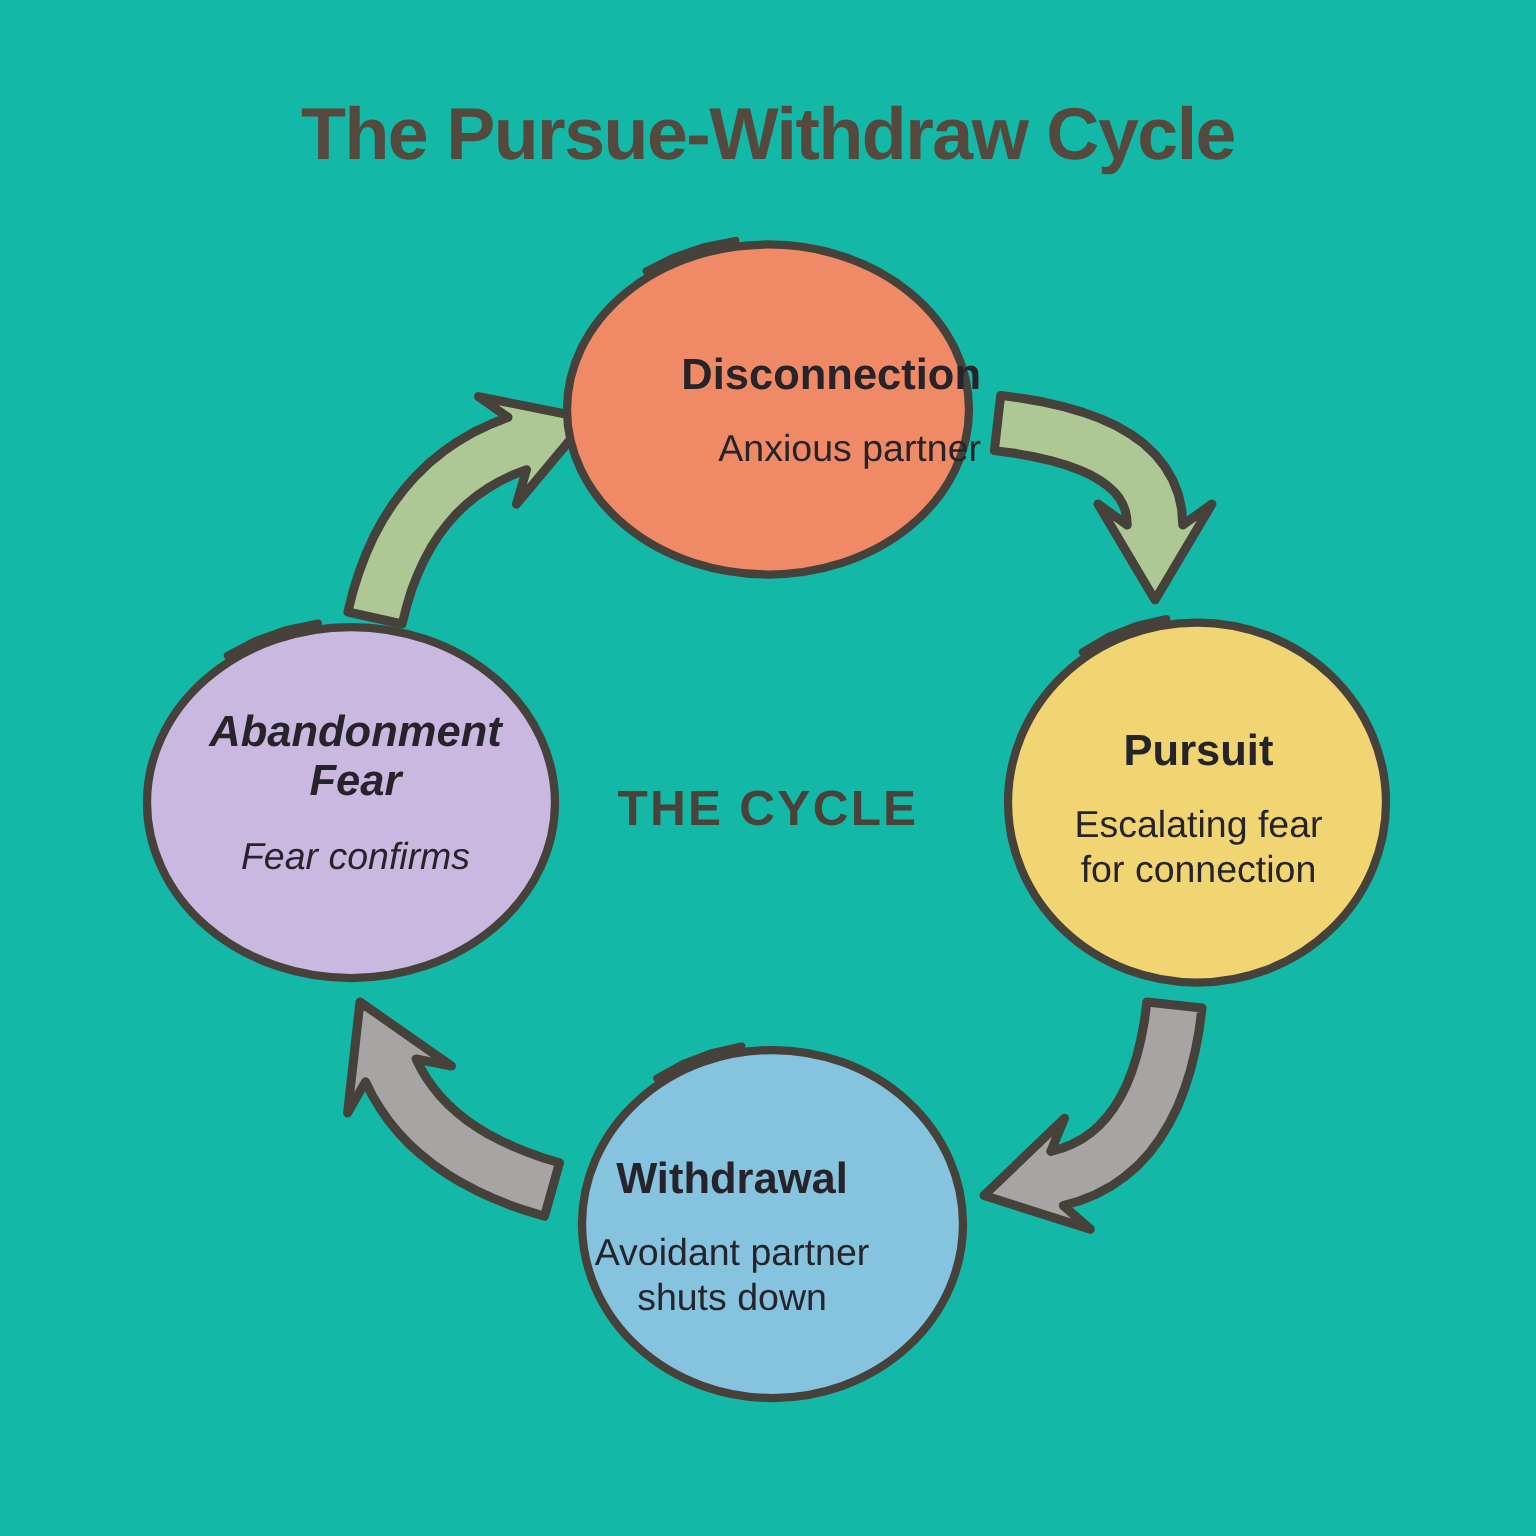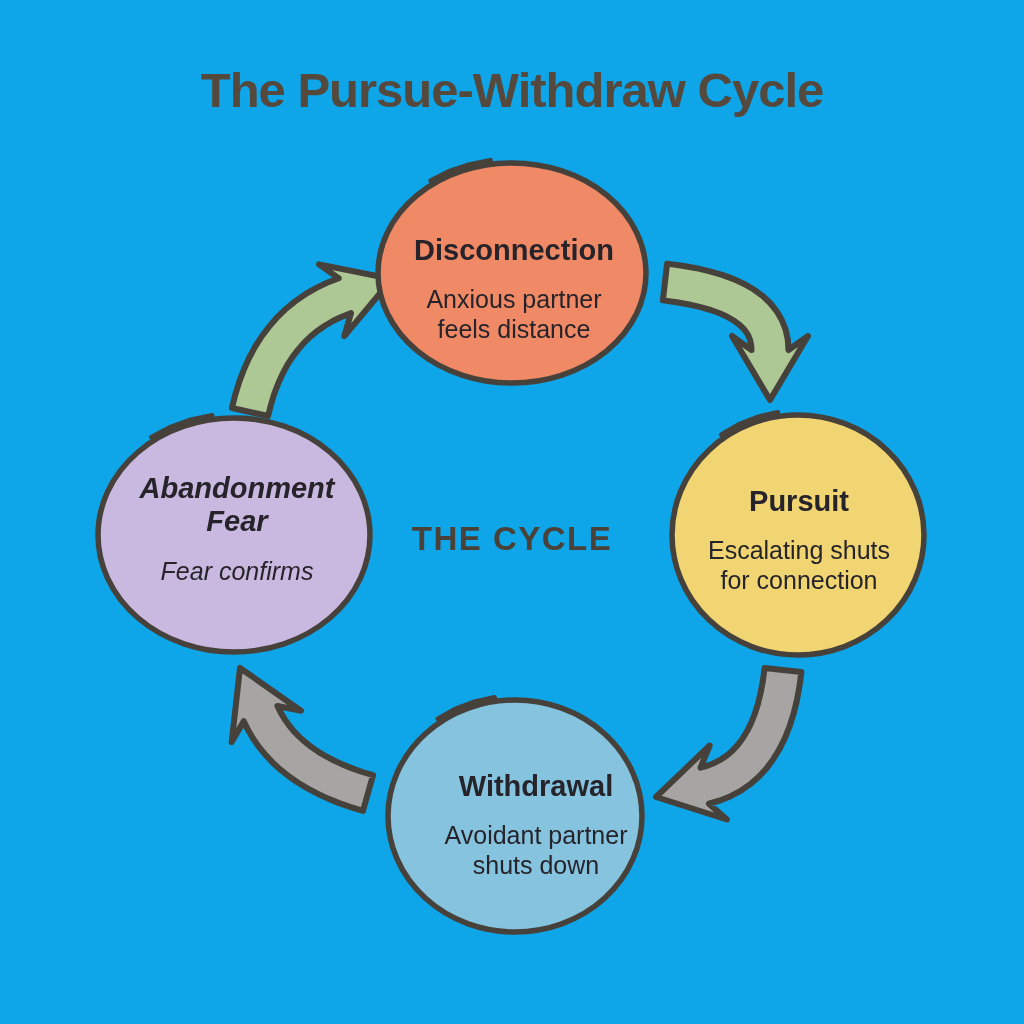--- a/index.html
+++ b/index.html
@@ -8,21 +8,21 @@
     background: #FFFFFF;
     width: 1024px;
     height: 1024px;
     overflow: hidden;
     font-family: "Liberation Sans", sans-serif;
   }
   .stage {
     position: relative;
     width: 1024px;
     height: 1024px;
-    background: #0ea5e9;
+    background: #14b8a6;
   }
   .stage svg {
     position: absolute;
     left: 0;
     top: 0;
   }
   .node-circle {
     stroke: #46413A;
     stroke-width: 5.5;
   }
@@ -59,23 +59,23 @@
     font-size: 29px;
     font-weight: 700;
     line-height: 1.15;
   }
   .node-subtitle {
     font-size: 25px;
     font-weight: 400;
     line-height: 1.2;
     margin-top: 17px;
   }
-  .node-label.disconnection { left: 514px; top: 234px; width: 280px; }
+  .node-label.disconnection { left: 514px; top: 234px; width: 280px; text-align: right; }
   .node-label.pursuit       { left: 799px; top: 485px; width: 280px; }
-  .node-label.withdrawal    { left: 536px; top: 770px; width: 280px; }
+  .node-label.withdrawal    { left: 488px; top: 770px; width: 280px; }
   .node-label.abandonment   { left: 237px; top: 472px; width: 264px; font-style: italic; }
   .center-label {
     position: absolute;
     left: 512px;
     top: 520px;
     transform: translateX(-50%);
     font-size: 33px;
     font-weight: 700;
     letter-spacing: 1.5px;
     color: #4A4238;
@@ -105,28 +105,27 @@
     <path class="pen-tick" d="M 438.0 718.9 L 455.5 709.1 L 474.5 701.9 L 494.5 697.5"></path>
     <path class="pen-tick" d="M 151.7 437.1 L 170.4 427.2 L 190.7 419.9 L 212.1 415.5"></path>
   </svg>
 
   <h1 class="page-title">The Pursue-Withdraw Cycle</h1>
 
   <div class="node-label disconnection">
     <div class="node-title">Disconnection</div>
     <div class="node-subtitle">
       <div>Anxious partner</div>
-      <div>feels distance</div>
     </div>
   </div>
 
   <div class="node-label pursuit">
     <div class="node-title">Pursuit</div>
     <div class="node-subtitle">
-      <div>Escalating shuts</div>
+      <div>Escalating fear</div>
       <div>for connection</div>
     </div>
   </div>
 
   <div class="node-label withdrawal">
     <div class="node-title">Withdrawal</div>
     <div class="node-subtitle">
       <div>Avoidant partner</div>
       <div>shuts down</div>
     </div>

